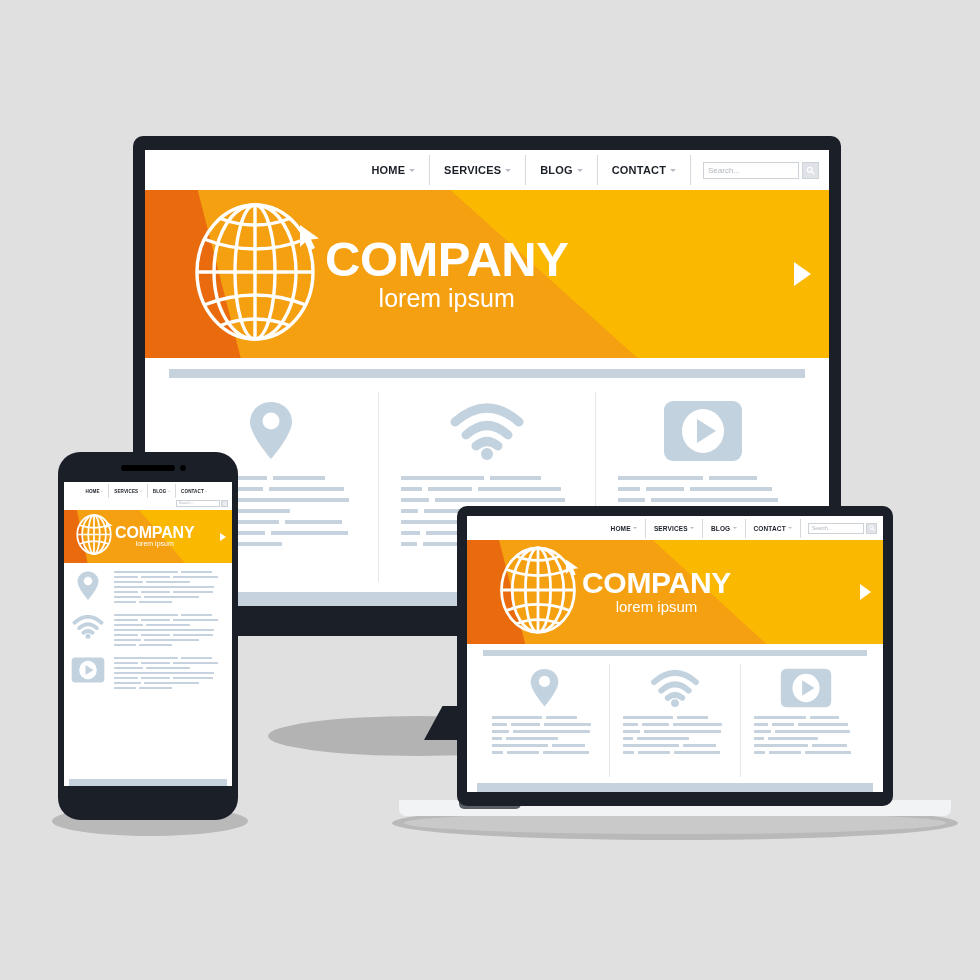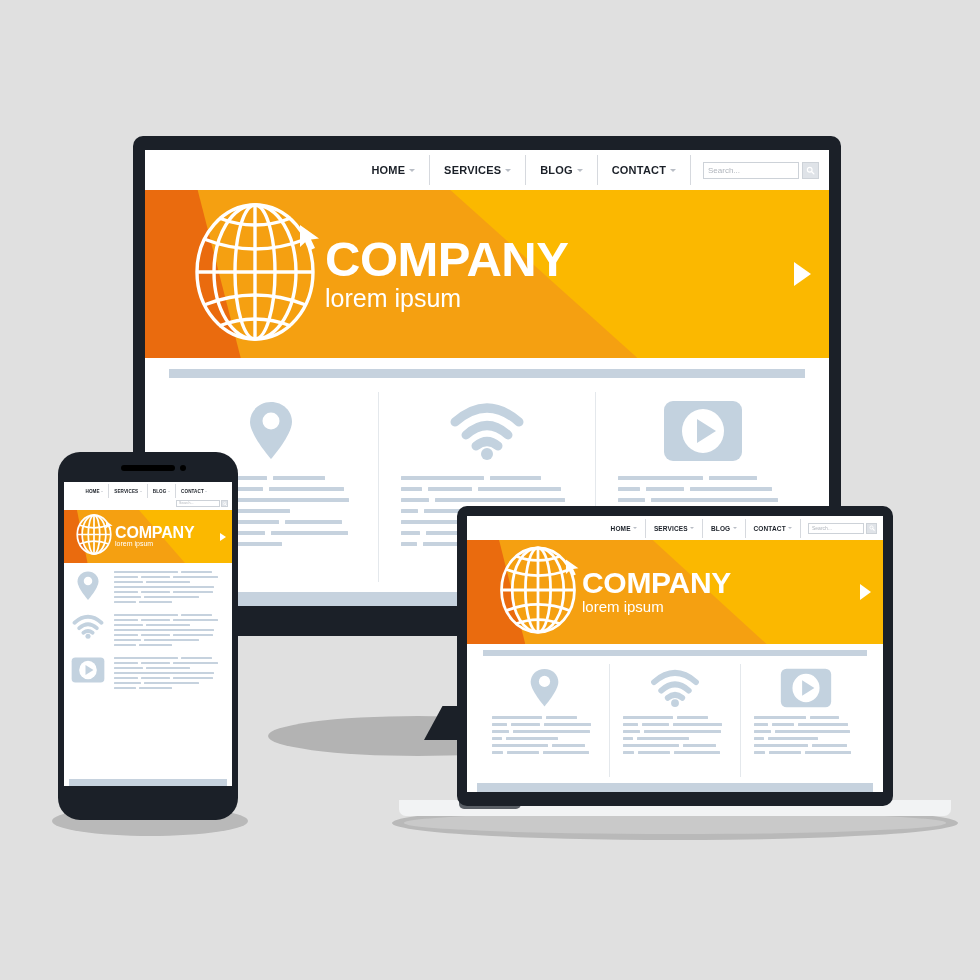--- a/index.html
+++ b/index.html
@@ -57,21 +57,21 @@
   .hero .band-mid {
     position: absolute; left: 0; top: 0; height: 100%; width: 72%;
     background: #F5A011;
     clip-path: polygon(0 0, 62% 0, 100% 100%, 0 100%);
   }
   .hero .band-deep {
     position: absolute; left: 0; top: 0; height: 100%; width: 14%;
     background: #EA6B0E;
     clip-path: polygon(0 0, 55% 0, 100% 100%, 0 100%);
   }
-  .hero-inner { position: relative; height: 100%; display: flex; align-items: center; }
+  .hero-inner { position: relative; height: 100%; display: flex; align-items: center; text-align: center; }
   .globe-wrap { position: relative; flex: 0 0 auto; }
   .cursor-arrow { position: absolute; }
   .brand { position: relative; display: flex; flex-direction: column; justify-content: center; }
   .brand-name { color: #fff; font-weight: bold; line-height: .95; letter-spacing: -.01em; }
   .brand-sub { color: #fff; line-height: 1.1; }
   .hero-next {
     position: absolute; right: 0; top: 50%; transform: translateY(-50%);
     width: 0; height: 0; border-style: solid; border-color: transparent;
     border-left-color: #fff;
   }

